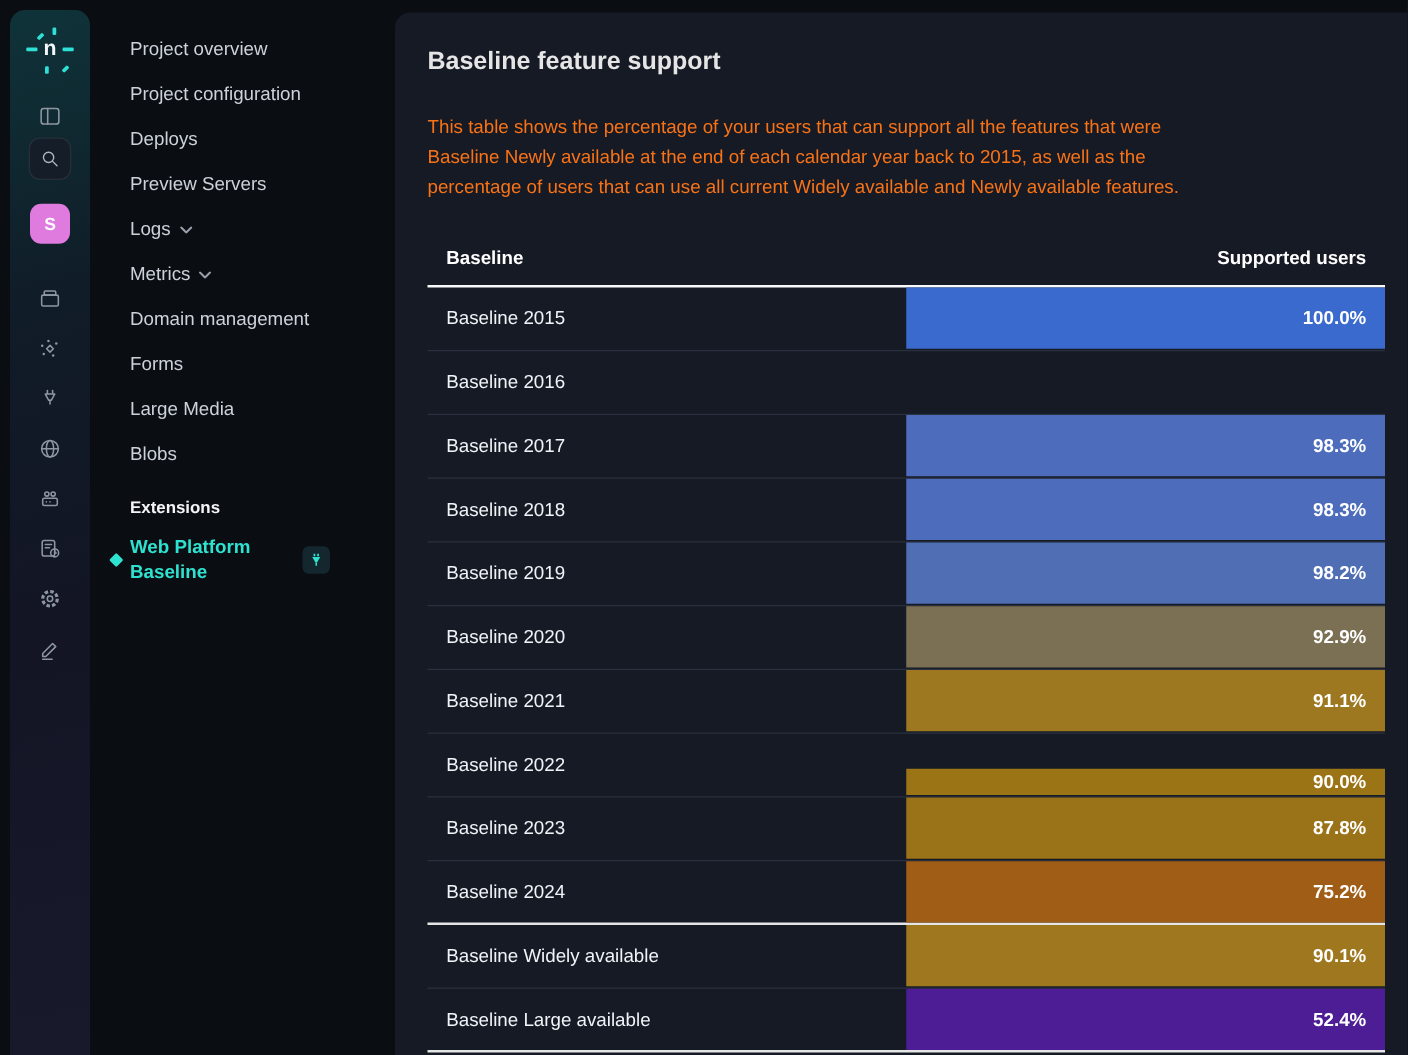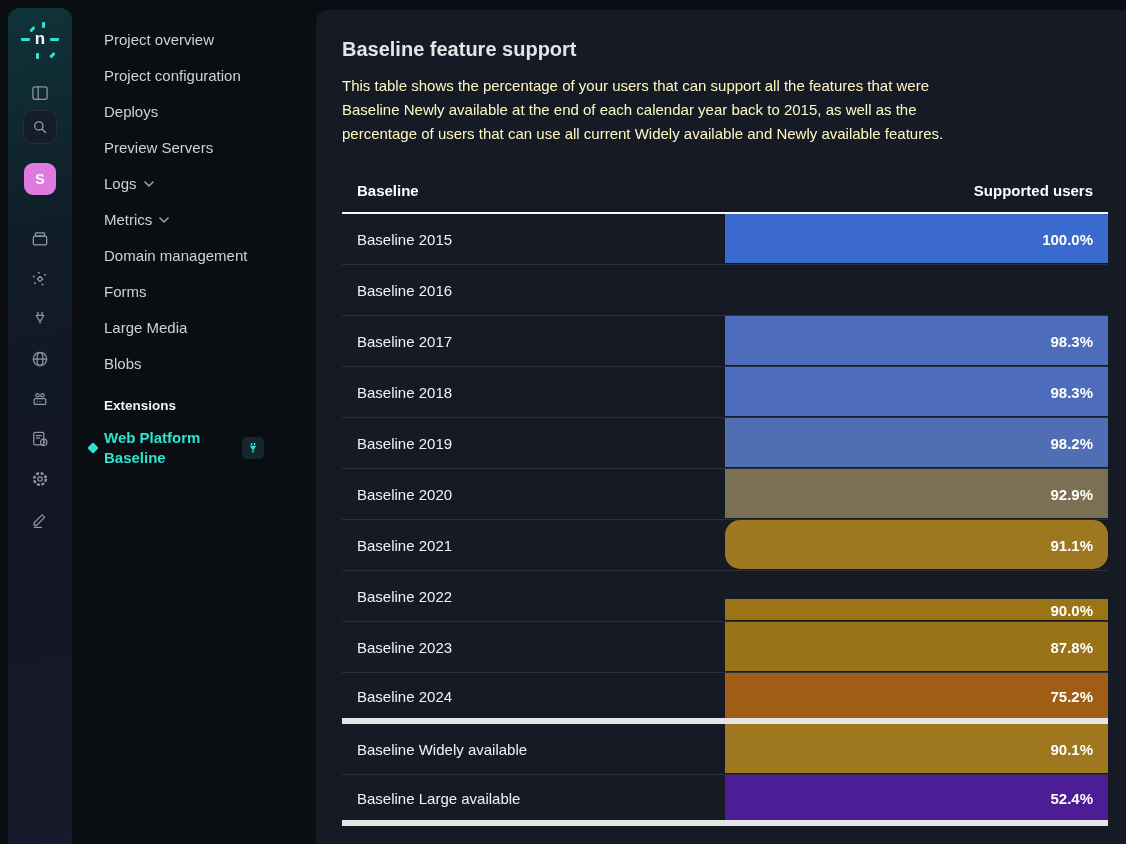--- a/index.html
+++ b/index.html
@@ -67,31 +67,31 @@
     display:flex; align-items:center; justify-content:center;
   }
 
   
   .panel {
     position:absolute; left:316px; top:10px; width:810px; height:834px;
     background:#151a25; border-radius:12px 0 0 0;
     padding:26px 18px 0 26px;
   }
   .panel h1 { font-size:20px; line-height:26px; font-weight:bold; color:#e5e5e5; }
-  .panel .desc { margin-top:12px; width:648px; font-size:15px; line-height:24px; color:#fef9c3; }
+  .panel .desc { margin-top:28px; width:648px; font-size:15px; line-height:24px; color:#f97316; }
 
   .btable { margin-top:20px; width:766px; }
   .t-head {
     display:flex; justify-content:space-between; align-items:flex-end;
     padding:0 15px 13px 15px; height:48px;
     font-size:15px; font-weight:bold; color:#ffffff;
     border-bottom:2px solid #f7f9fb;
   }
   .trow { position:relative; height:51px; border-bottom:1px solid #2a303d; }
-  .trow-strong { border-bottom:6px solid #e5e5e5; }
+  .trow-strong { border-bottom:2px solid #e5e5e5; }
   .tlabel {
     position:absolute; left:15px; top:50%; transform:translateY(-50%);
     font-size:15px; color:#f0f3f7;
   }
   .tbar { position:absolute; left:50%; right:0; top:0; bottom:1px; }
   .trow-strong .tbar { bottom:0; }
   .tpct {
     position:absolute; right:15px; top:50%; transform:translateY(-50%);
     font-size:15px; font-weight:600; color:#ffffff;
   }
@@ -294,21 +294,21 @@
           </div>
         </div>
         <div class="trow">
           <span class="tlabel">Baseline 2020</span>
           <div class="tbar" style="background: rgb(123, 112, 83);">
             <span class="tpct">92.9%</span>
           </div>
         </div>
         <div class="trow">
           <span class="tlabel">Baseline 2021</span>
-          <div class="tbar" style="background: rgb(157, 120, 32); border-radius: 15px;">
+          <div class="tbar" style="background: rgb(157, 120, 32);">
             <span class="tpct">91.1%</span>
           </div>
         </div>
         <div class="trow">
           <span class="tlabel">Baseline 2022</span>
           <div class="tbar" style="background: rgb(155, 116, 22); margin-top: 28px;">
             <span class="tpct">90.0%</span>
           </div>
         </div>
         <div class="trow">

